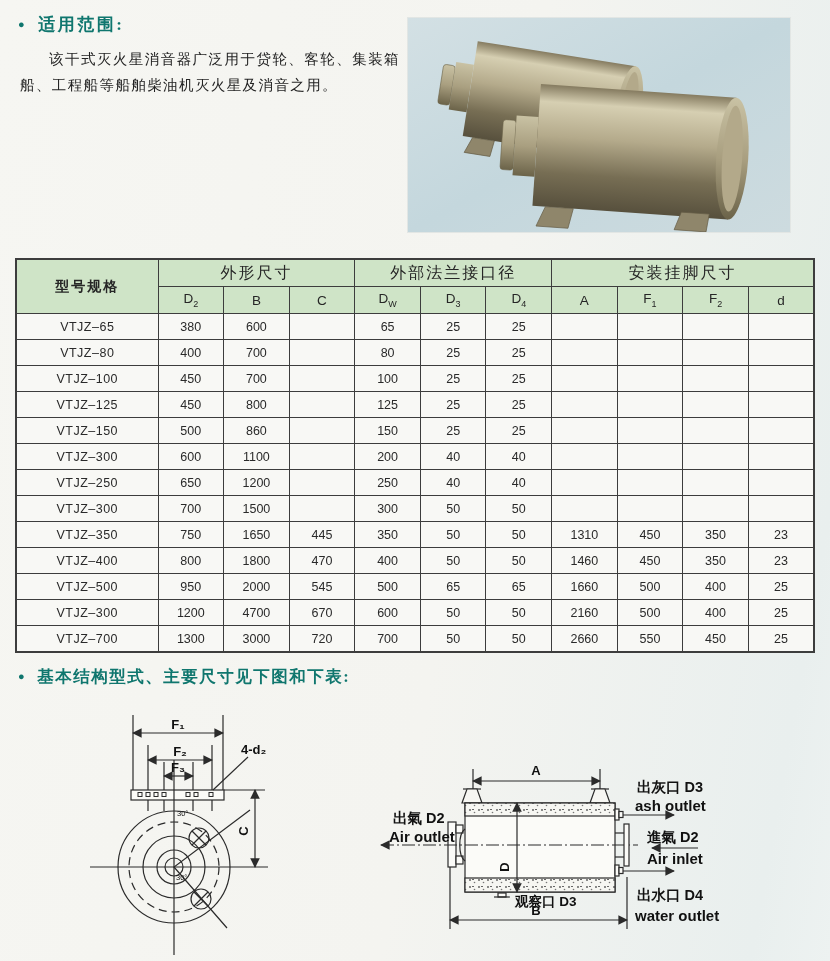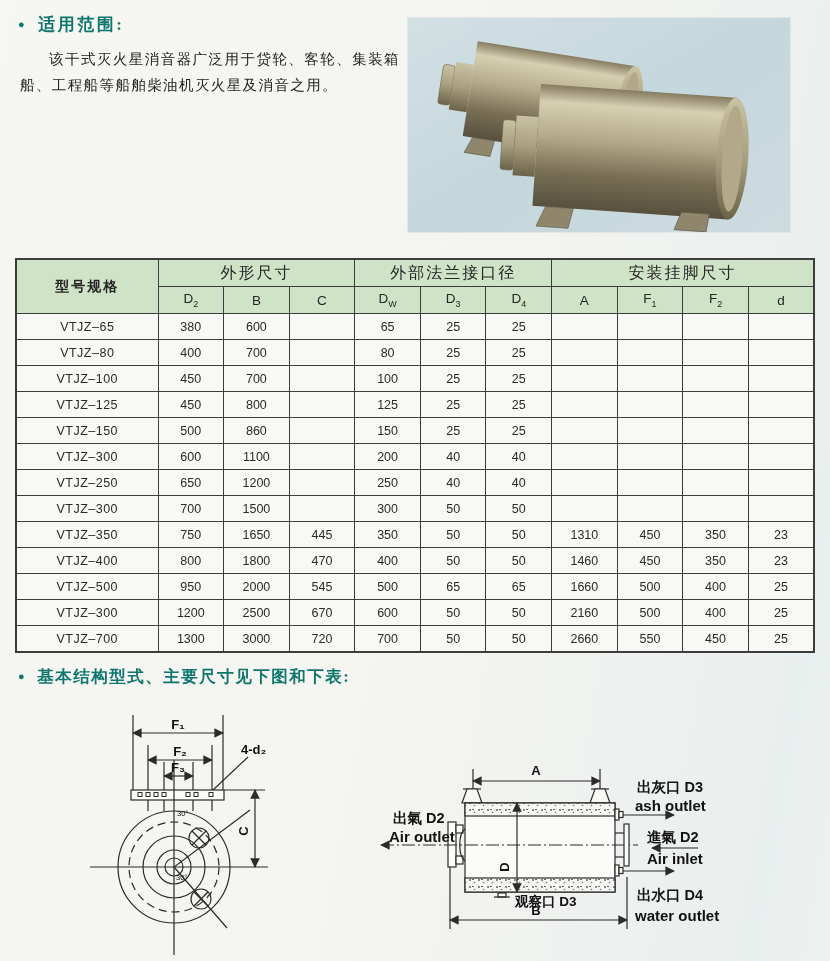--- a/index.html
+++ b/index.html
@@ -270,21 +270,21 @@
           <td>65</td>
           <td>65</td>
           <td>1660</td>
           <td>500</td>
           <td>400</td>
           <td>25</td>
         </tr>
         <tr>
           <td class="model-c">VTJZ–300</td>
           <td>1200</td>
-          <td>2500</td>
+          <td>4700</td>
           <td>670</td>
           <td>600</td>
           <td>50</td>
           <td>50</td>
           <td>2160</td>
           <td>500</td>
           <td>400</td>
           <td>25</td>
         </tr>
         <tr>

